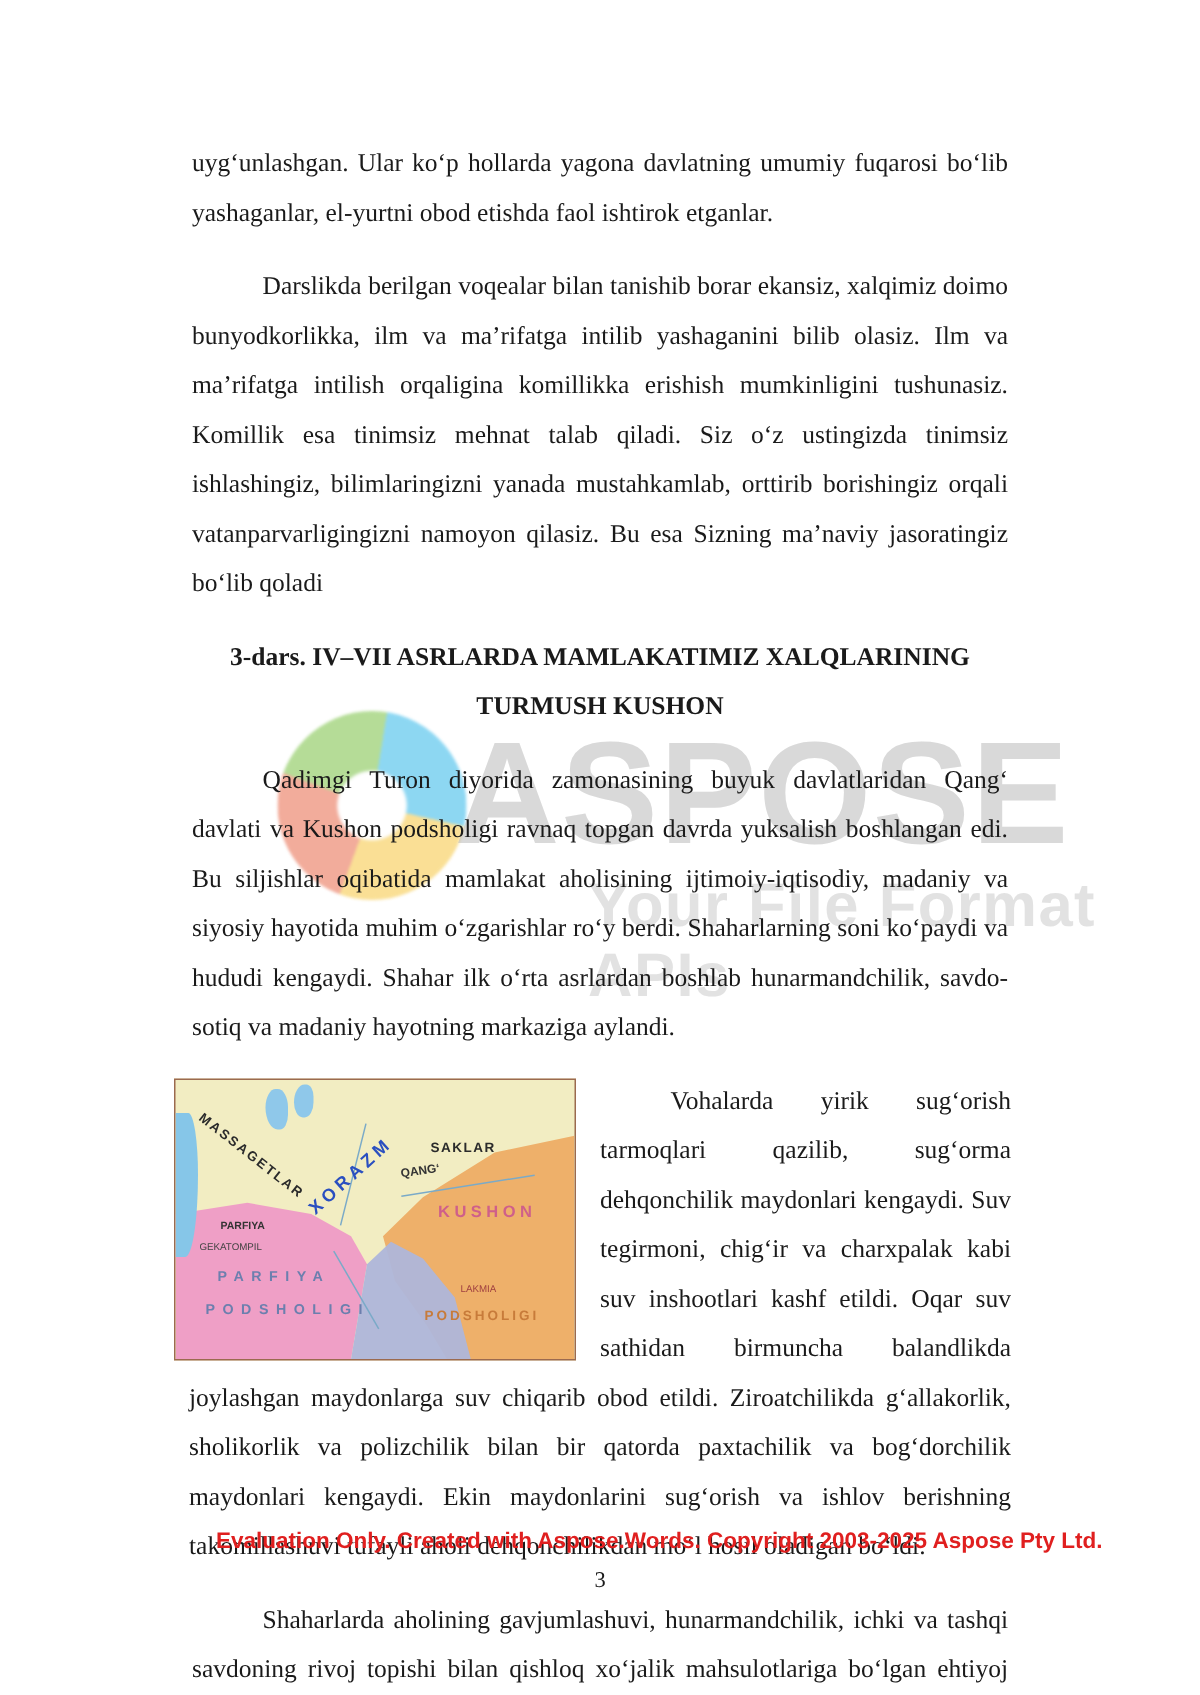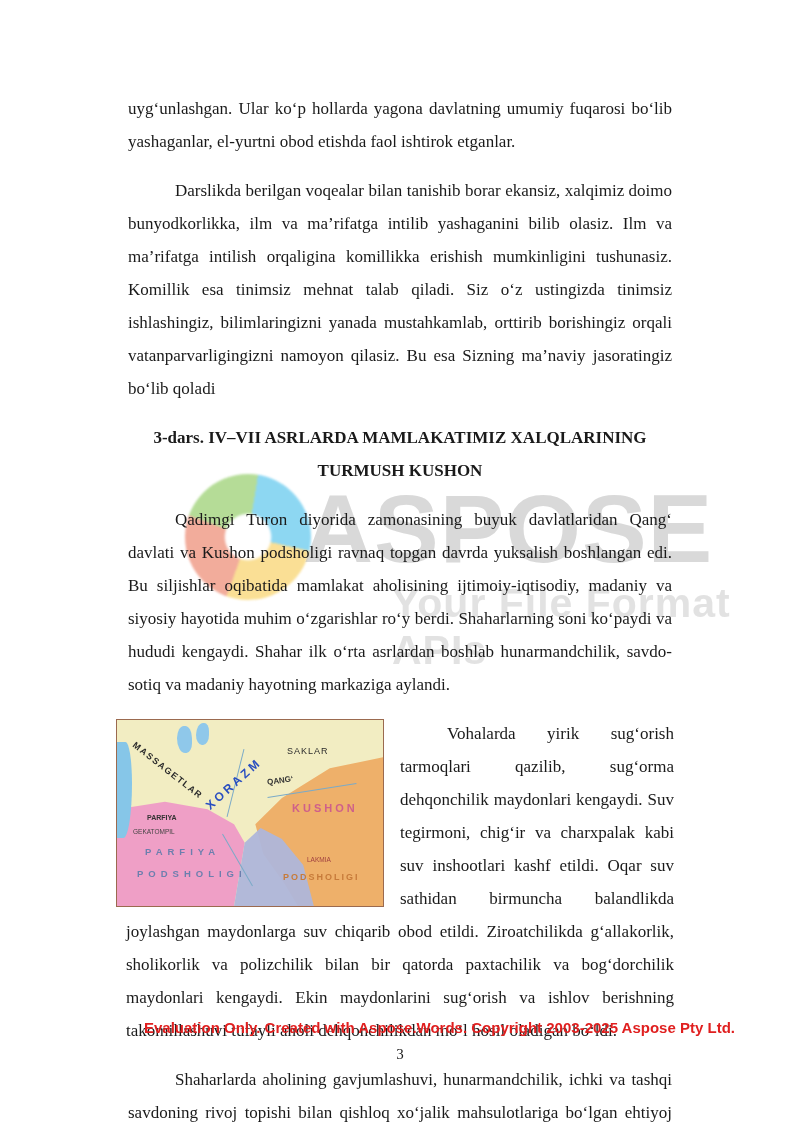--- a/index.html
+++ b/index.html
@@ -42,21 +42,21 @@
   .lake1{position:absolute;left:60px;top:6px;width:15px;height:27px;background:#8fc8ea;border-radius:50% 50% 40% 60%;}
   .lake2{position:absolute;left:79px;top:3px;width:13px;height:22px;background:#8fc8ea;border-radius:60% 40% 50% 50%;}
   .river{position:absolute;background:#7aaac8;}
   .rv1{left:118px;top:28px;width:1px;height:70px;transform:rotate(14deg);}
   .rv2{left:150px;top:70px;width:90px;height:1px;transform:rotate(-9deg);}
   .rv3{left:120px;top:110px;width:1px;height:60px;transform:rotate(-30deg);}
 
   .ml{position:absolute;font-family:"Liberation Sans",sans-serif;white-space:nowrap;}
   .ml-massagetlar{left:20px;top:20px;font-size:9px;font-weight:bold;letter-spacing:1.5px;color:#2b2b2b;transform:rotate(38deg);transform-origin:left top;}
   .ml-xorazm{left:86px;top:82px;font-size:12px;font-weight:bold;letter-spacing:3px;color:#2a4fc0;transform:rotate(-42deg);transform-origin:left top;}
-  .ml-saklar{left:170px;top:26px;font-size:9px;font-weight:normal;letter-spacing:1px;color:#2b2b2b;}
+  .ml-saklar{left:170px;top:40px;font-size:9px;font-weight:bold;letter-spacing:1px;color:#2b2b2b;}
   .ml-qang{left:150px;top:56px;font-size:8px;font-weight:bold;color:#333;transform:rotate(-8deg);}
   .ml-kushon{left:163px;top:82px;font-size:11px;font-weight:bold;letter-spacing:3px;color:#cf5f8a;padding-left:12px;}
   .ml-parfiya-sm{left:30px;top:94px;font-size:7px;font-weight:bold;color:#333;}
   .ml-gekatompil{left:16px;top:108px;font-size:6.5px;color:#444;}
   .ml-parfiya{left:28px;top:126px;font-size:9.5px;font-weight:bold;letter-spacing:5px;color:#6c7fae;}
   .ml-podsholigi-l{left:20px;top:148px;font-size:9.5px;font-weight:bold;letter-spacing:5px;color:#6c7fae;}
   .ml-lakmia{left:190px;top:136px;font-size:6.5px;color:#a04040;}
   .ml-podsholigi-r{left:166px;top:152px;font-size:9px;font-weight:bold;letter-spacing:2px;color:#c77b3a;}
 
   

